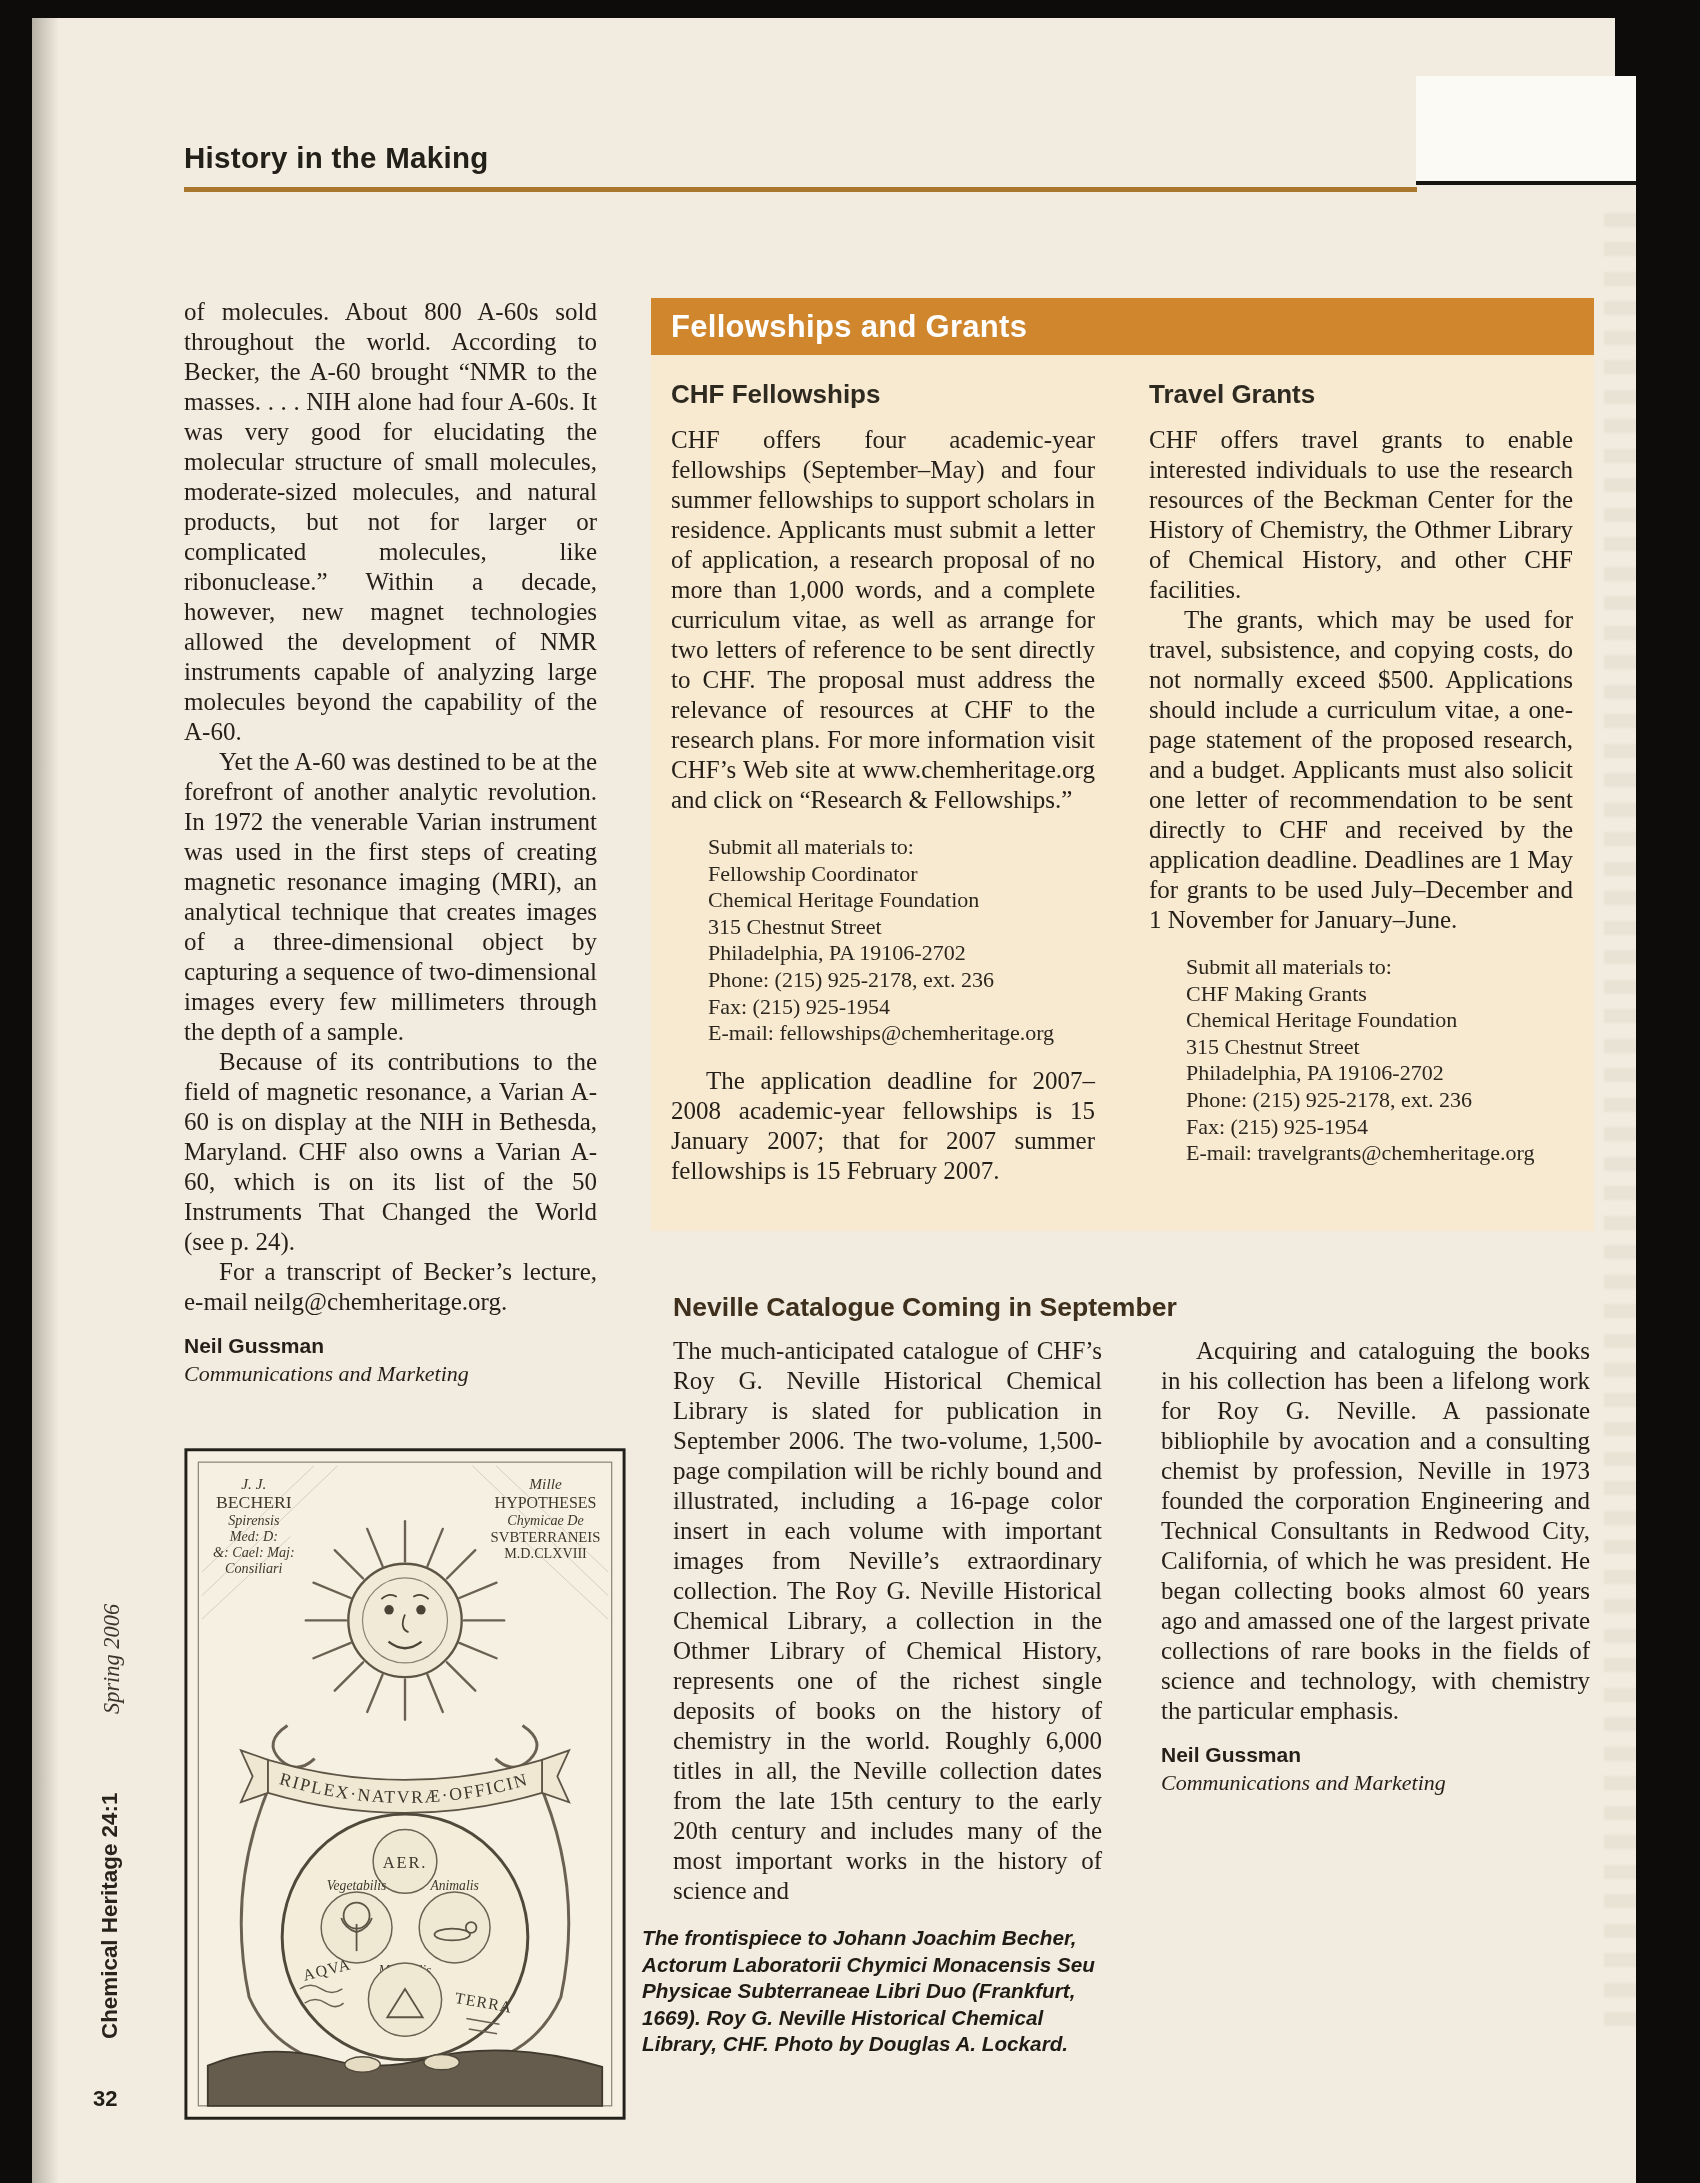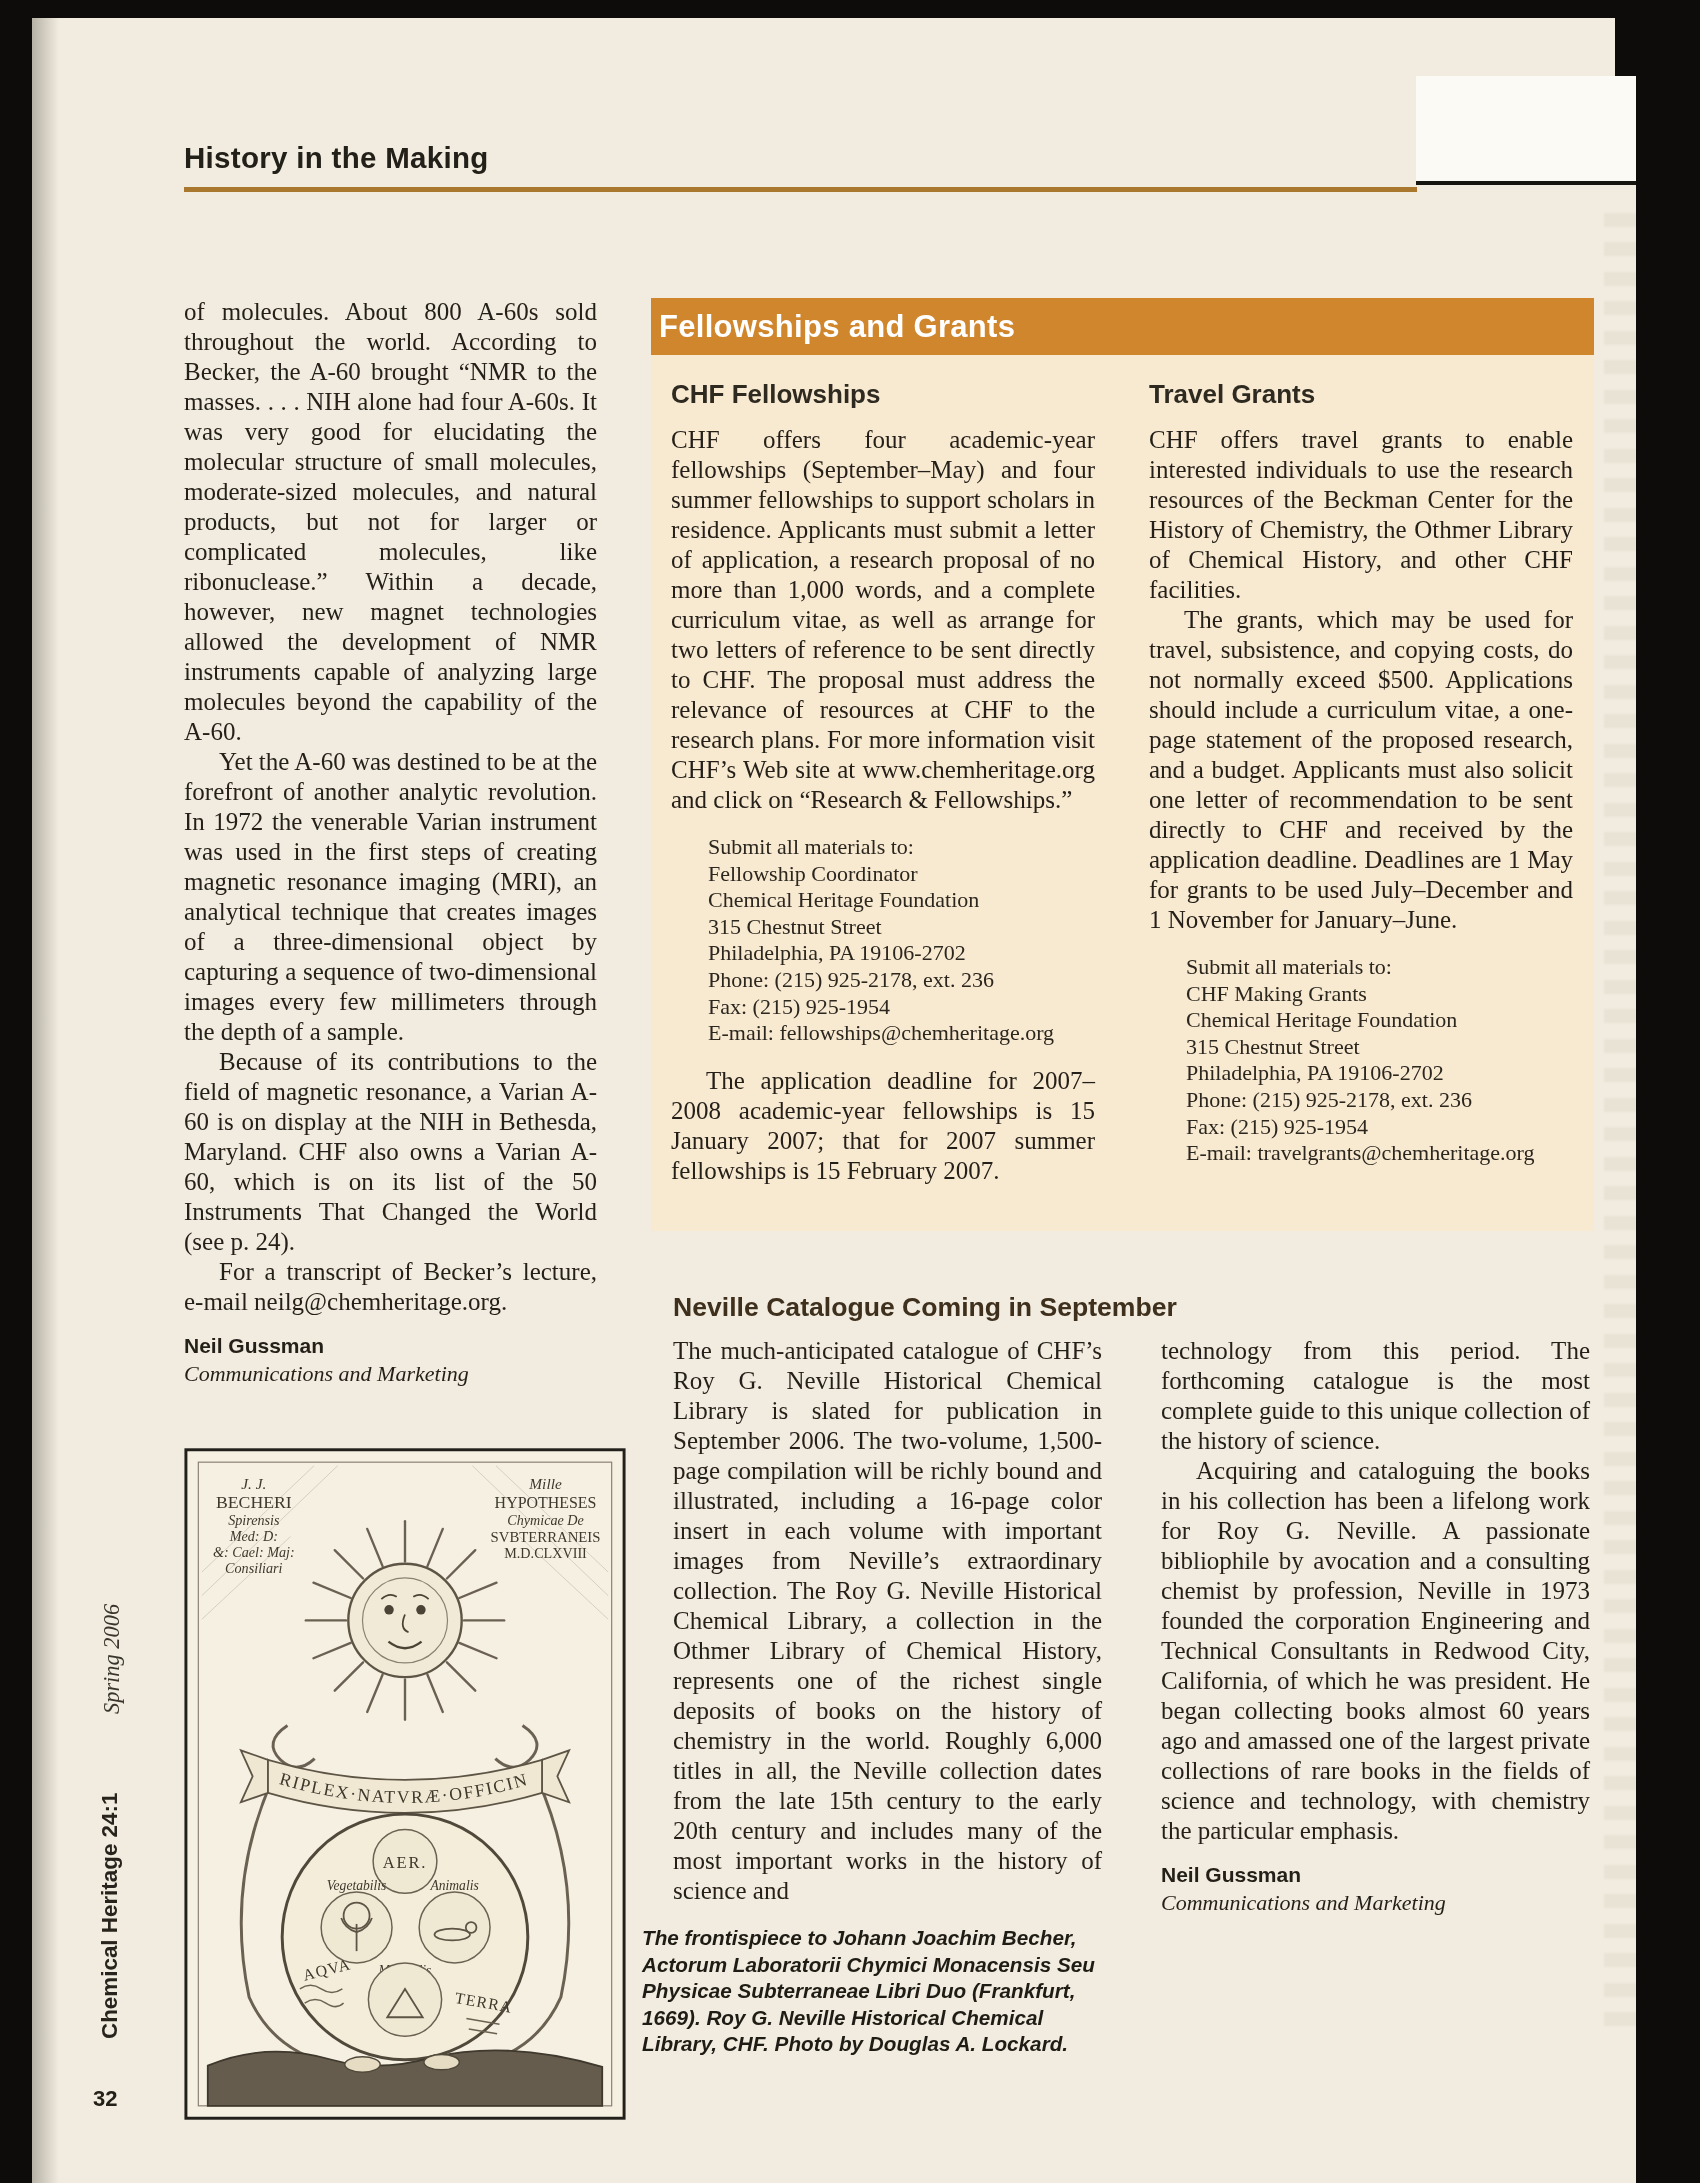--- a/index.html
+++ b/index.html
@@ -24,21 +24,21 @@
   .body-text p.ind { text-indent:35px; }
   .article-col { position:absolute; left:184px; top:297px; width:413px; }
 
   .byline { margin-top:16.5px; }
   .byline-name { font-family:"Liberation Sans","DejaVu Sans",sans-serif; font-weight:bold; font-size:21px; color:#241f18; }
   .byline-role { font-style:italic; font-size:22px; color:#241f18; margin-top:3.5px; }
 
   .fg-box { position:absolute; left:651px; top:298px; width:943px; min-height:933px;
             background:#f8e9d1; padding-bottom:25px; }
   .fg-banner { height:57px; background:#d0862c; color:#ffffff; font-family:"Liberation Sans","DejaVu Sans",sans-serif;
-               font-weight:bold; font-size:31px; line-height:57px; padding-left:8px; letter-spacing:0.3px; }
+               font-weight:bold; font-size:31px; line-height:57px; padding-left:20px; letter-spacing:0.3px; }
   .fg-cols { display:flex; gap:54px; padding:23.6px 21px 0 20px; }
   .fg-col { width:441px; }
   .fg-head { font-family:"Liberation Sans","DejaVu Sans",sans-serif; font-weight:bold; font-size:26px;
              color:#2e2a20; margin-bottom:15.4px; }
   .submit { margin:19px 0 0 37px; font-family:Liberation Serif, serif;
             font-size:22px; line-height:26.6px; color:#2b261e; }
   .deadline { margin-top:19px; }
 
   .nv-head { position:absolute; left:673px; top:1292px; font-family:"Liberation Sans","DejaVu Sans",sans-serif;
              font-weight:bold; font-size:26.6px; color:#3f301d; }
@@ -130,21 +130,20 @@
   <div class="nv-head">Neville Catalogue Coming in September</div>
   <div class="nv-cols">
     <div class="nv-col">
       <div class="body-text">
         <p>The much-anticipated catalogue of CHF’s Roy G. Neville Historical Chemical Library is slated for publication in September 2006. The two-volume, 1,500-page compilation will be richly bound and illustrated, including a 16-page color insert in each volume with important images from Neville’s extraordinary collection. The Roy G. Neville Historical Chemical Library, a collection in the Othmer Library of Chemical History, represents one of the richest single deposits of books on the history of chemistry in the world. Roughly 6,000 titles in all, the Neville collection dates from the late 15th century to the early 20th century and includes many of the most important works in the history of science and</p>
       </div>
       <div class="caption">The frontispiece to Johann Joachim Becher, Actorum Laboratorii Chymici Monacensis Seu Physicae Subterraneae Libri Duo (Frankfurt, 1669). Roy G. Neville Historical Chemical Library, CHF. Photo by Douglas A. Lockard.</div>
     </div>
     <div class="nv-col">
       <div class="body-text">
-        <p>technology from this period. The forthcoming catalogue is the most complete guide to this unique collection of the history of science.</p>
         <p class="ind">Acquiring and cataloguing the books in his collection has been a lifelong work for Roy G. Neville. A passionate bibliophile by avocation and a consulting chemist by profession, Neville in 1973 founded the corporation Engineering and Technical Consultants in Redwood City, California, of which he was president. He began collecting books almost 60 years ago and amassed one of the largest private collections of rare books in the fields of science and technology, with chemistry the particular emphasis.</p>
       </div>
       <div class="byline">
         <div class="byline-name">Neil Gussman</div>
         <div class="byline-role">Communications and Marketing</div>
       </div>
     </div>
   </div>
 
   <div class="figure">

